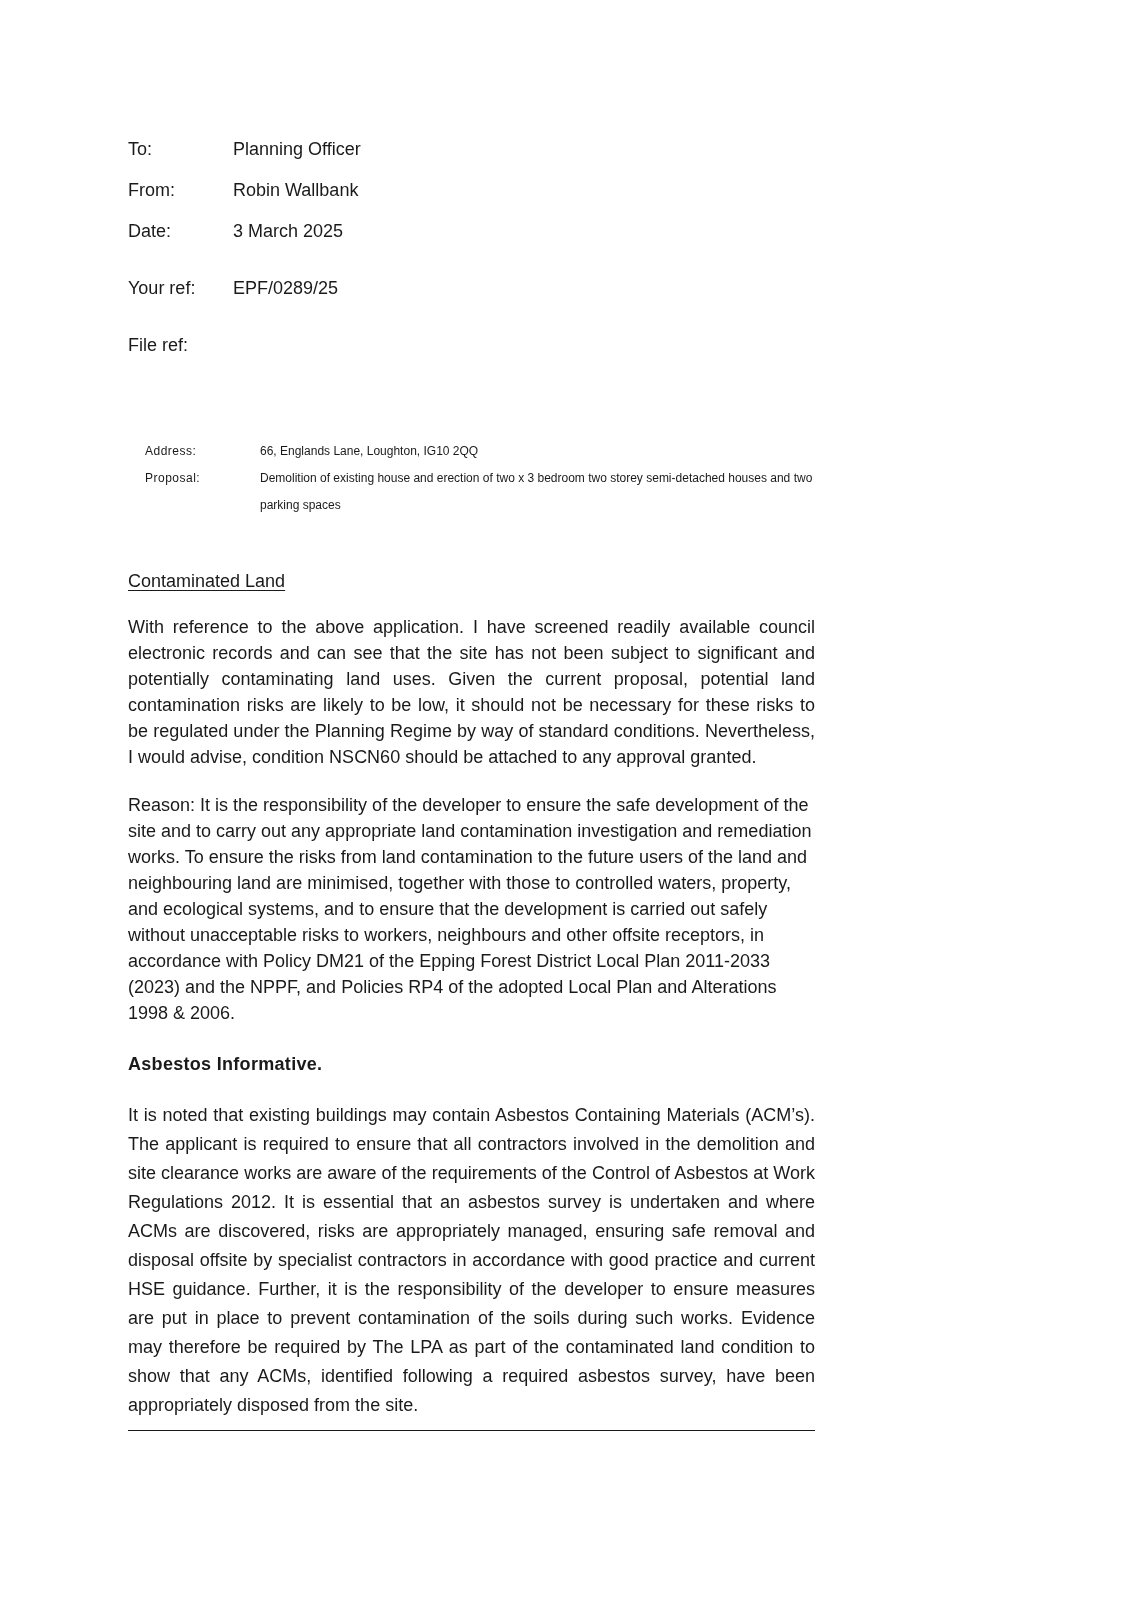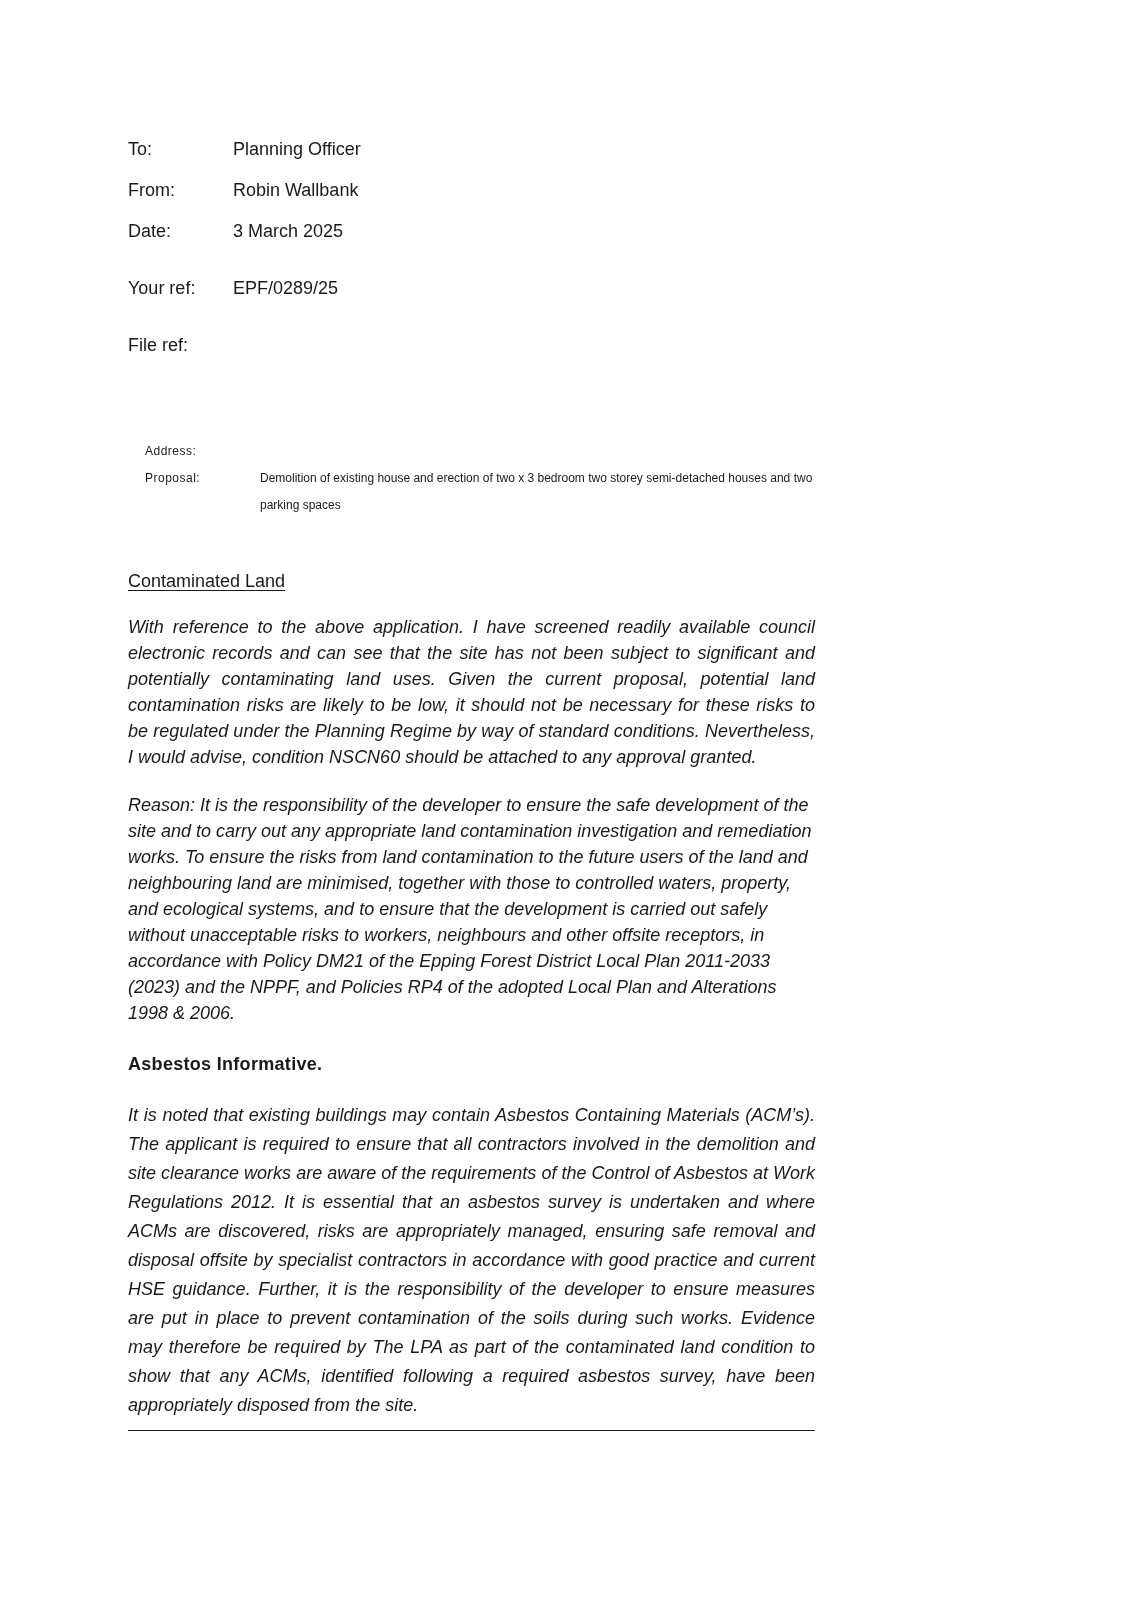--- a/index.html
+++ b/index.html
@@ -57,21 +57,21 @@
 
   
   .body-text { font-size: 18px; }
   .section-heading {
     margin-top: 52px;
     font-size: 18px;
     font-weight: normal;
     text-decoration: underline;
     text-underline-offset: 3px;
   }
-  p.para { line-height: 26px; margin-top: 22px; font-style: italic; }
+  p.para { line-height: 26px; margin-top: 22px; }
   p.justified { text-align: justify; }
   .sub-heading { margin-top: 28px; font-size: 18px; letter-spacing: 0.3px; }
   p.wide { line-height: 29px; margin-top: 26px; }
   .footer-rule {
     border: none;
     border-top: 1.6px solid #1a1a1a;
     margin-top: 10px;
   }
 </style>
 </head>
@@ -102,20 +102,21 @@
         <span class="lbl">File ref:</span>
         <span class="val"></span>
       </div>
     </div>
 
   </div>
 
   <div class="site-block">
     <div class="site-row">
       <span class="s-lbl">Address:</span>
+      <span class="s-val">66, Englands Lane, Loughton, IG10 2QQ</span>
     </div>
     <div class="site-row">
       <span class="s-lbl">Proposal:</span>
       <span class="s-val">Demolition of existing house and erection of two x 3 bedroom two storey semi-detached houses and two parking spaces</span>
     </div>
   </div>
 
   <div class="body-text">
 
     <h2 class="section-heading">Contaminated Land</h2>

